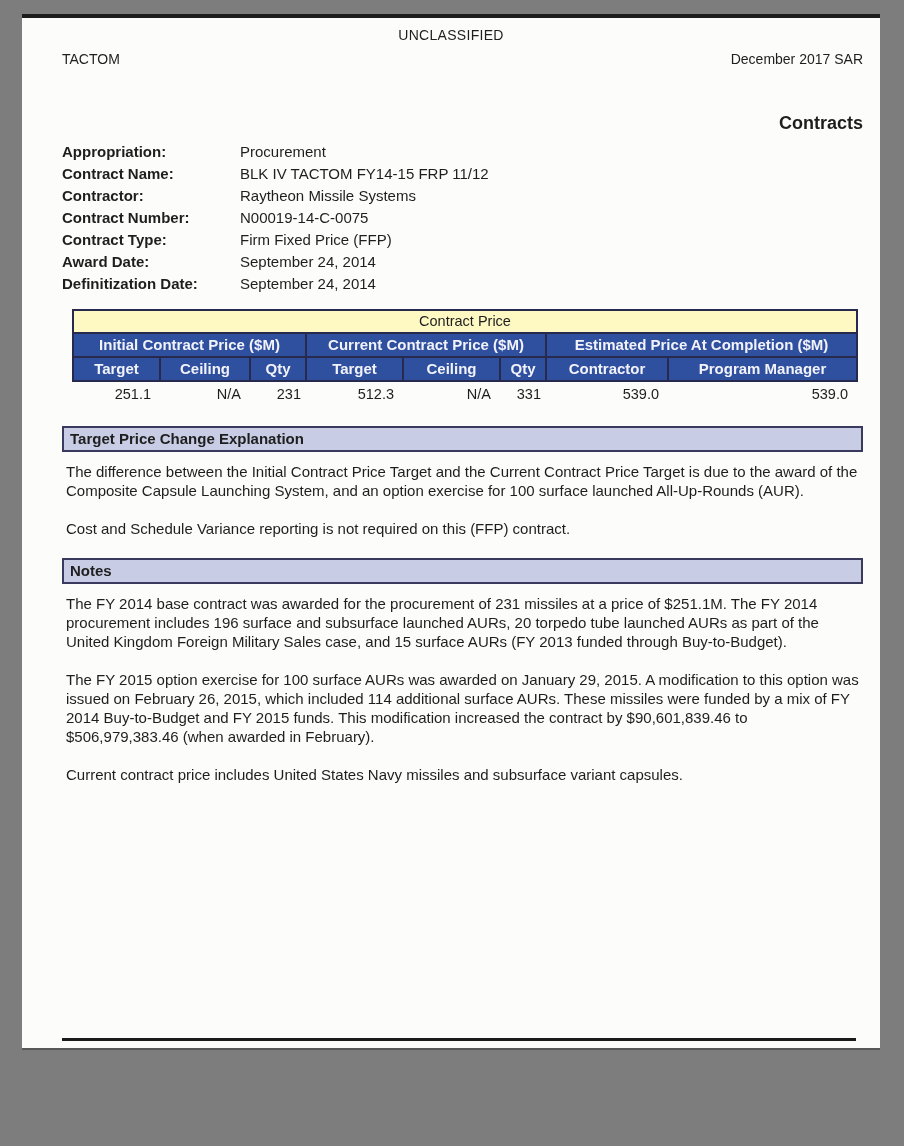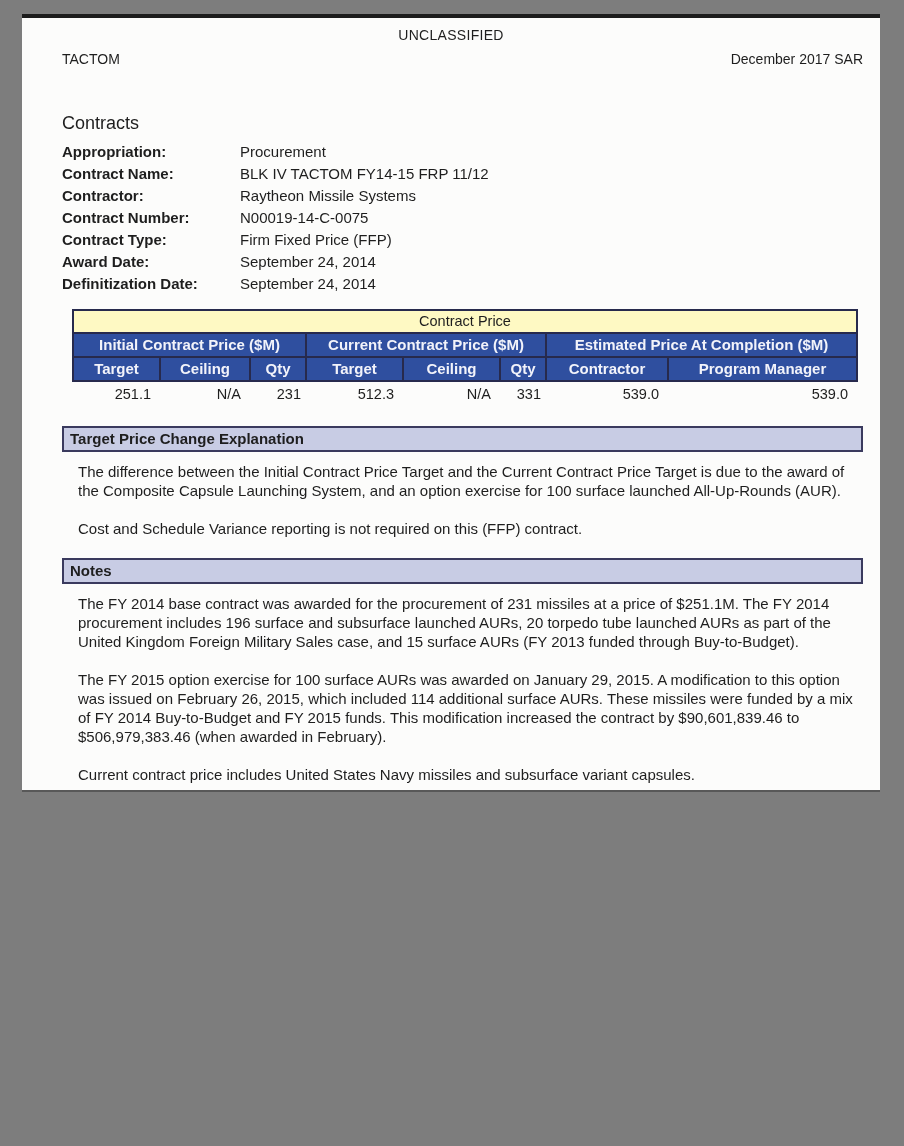--- a/index.html
+++ b/index.html
@@ -7,21 +7,21 @@
     width: 904px; height: 1146px;
     background: #7d7d7d;
     position: relative;
     font-family: "Liberation Sans", sans-serif;
     color: #1e1e1e;
     -webkit-font-smoothing: antialiased;
   }
   .page {
     position: absolute;
     left: 22px; top: 14px;
-    width: 858px; height: 778px;
+    width: 858px; height: 1036px;
     background: #fcfcfb;
     border-top: 4px solid #1c1c1c;
     border-bottom: 2px solid #585858;
     box-sizing: border-box;
     overflow: hidden;
   }
   .content { padding: 0 17px 0 40px; }
 
   
   .classification-top {
@@ -32,22 +32,23 @@
   }
   .header-row {
     display: flex;
     justify-content: space-between;
     margin-top: 8px;
     font-size: 14px;
   }
 
   .doc-title {
     font-size: 18px;
-    font-weight: normal;
+    font-weight: bold;
     margin-top: 46px;
+    text-align: right;
   }
 
   
   .section-bar {
     margin-top: 20px;
     background: #c8cce4;
     border: 2px solid #3a3a5e;
     font-size: 15px;
     font-weight: bold;
     padding: 2px 6px 3px 6px;
@@ -97,21 +98,21 @@
     text-align: right;
     font-size: 14.5px;
     padding: 4px 9px 2px 0;
     background: transparent;
   }
   .price .val.qty { padding-right: 5px; }
 
   .para {
     font-size: 15px;
     line-height: 19px;
-    margin: 10px 0 0 16px;
+    margin: 10px 0 0 4px;
   }
   .para + .para { margin-top: 19px; }
 
   
   .footer {
     position: absolute;
     left: 40px; right: 24px;
     top: 1020px;
   }
   .footer-rule {

